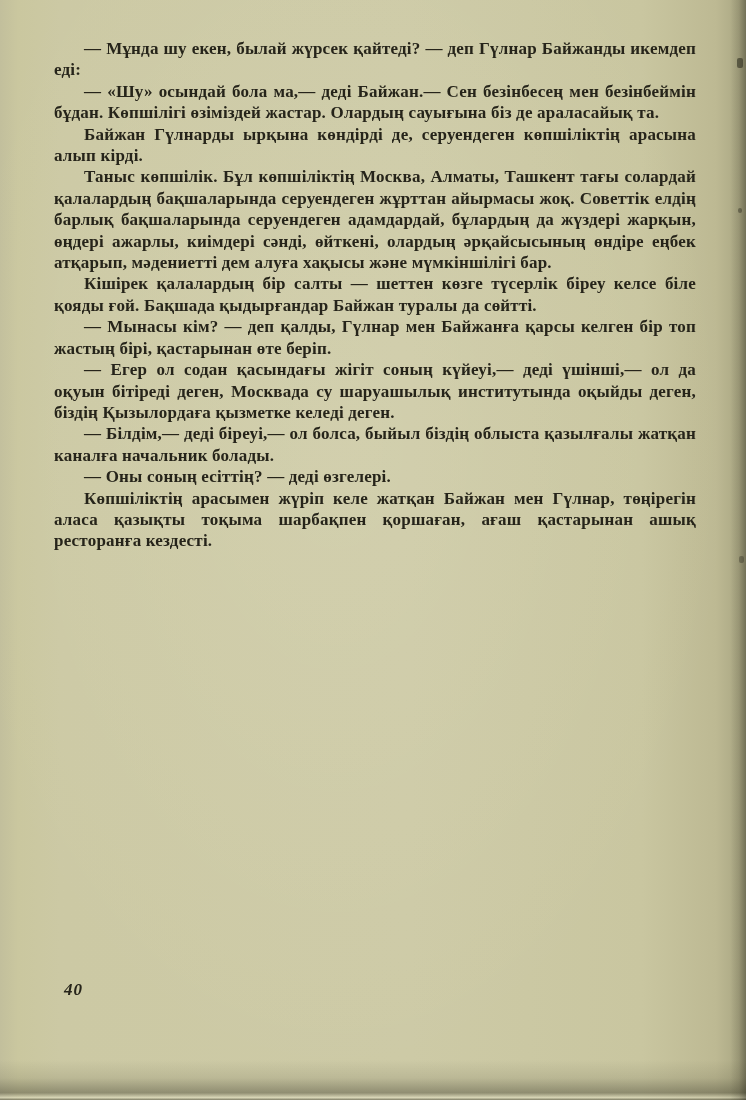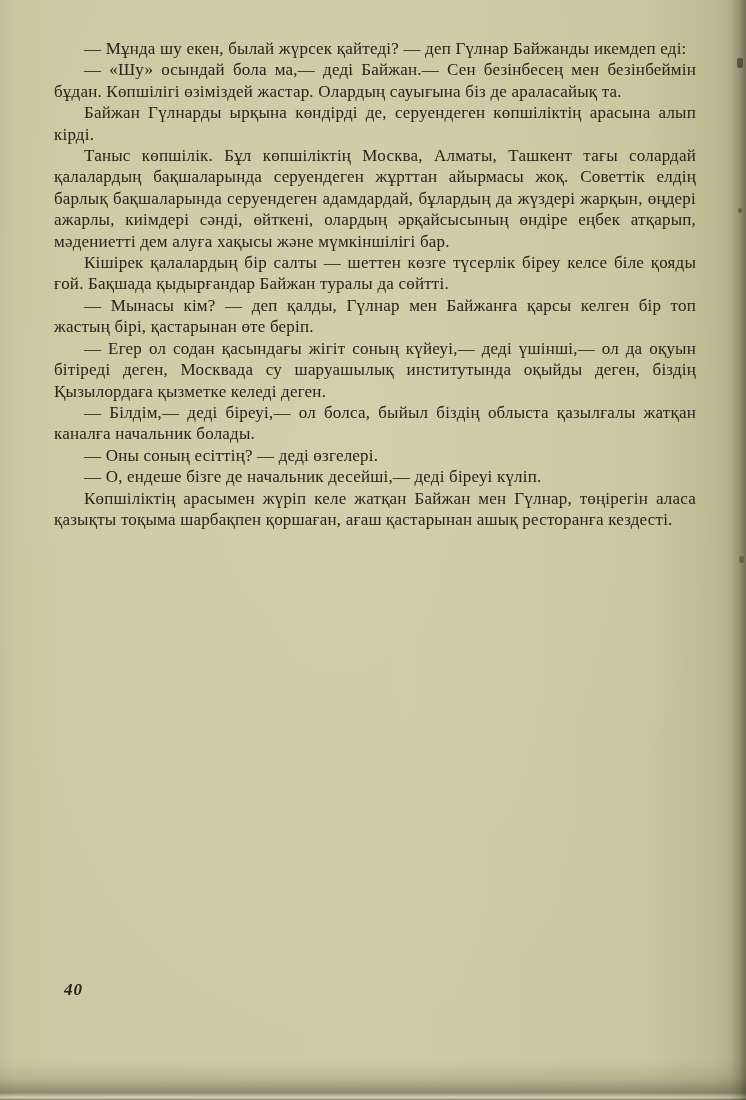--- a/index.html
+++ b/index.html
@@ -37,21 +37,21 @@
     pointer-events: none;
   }
   .text-block {
     position: absolute;
     top: 38px;
     left: 54px;
     width: 642px;
     color: #26241a;
     font-size: 17px;
     line-height: 21.4px;
-    font-weight: normal;
+    font-weight: bold;
     letter-spacing: 0.2px;
     text-align: justify;
   }
   .text-block p.para {
     margin: 0;
     padding: 0;
     text-indent: 30px;
   }
   .page-number {
     position: absolute;
@@ -81,20 +81,19 @@
   <div class="text-block">
       <p class="para">— Мұнда шу екен, былай жүрсек қайтеді? — деп Гүлнар Байжанды икемдеп еді:</p>
       <p class="para">— «Шу» осындай бола ма,— деді Байжан.— Сен безінбесең мен безінбеймін бұдан. Көпшілігі өзіміздей жастар. Олардың сауығына біз де араласайық та.</p>
       <p class="para">Байжан Гүлнарды ырқына көндірді де, серуендеген көпшіліктің арасына алып кірді.</p>
       <p class="para">Таныс көпшілік. Бұл көпшіліктің Москва, Алматы, Ташкент тағы солардай қалалардың бақшаларында серуендеген жұрттан айырмасы жоқ. Советтік елдің барлық бақшаларында серуендеген адамдардай, бұлардың да жүздері жарқын, өңдері ажарлы, киімдері сәнді, өйткені, олардың әрқайсысының өндіре еңбек атқарып, мәдениетті дем алуға хақысы және мүмкіншілігі бар.</p>
       <p class="para">Кішірек қалалардың бір салты — шеттен көзге түсерлік біреу келсе біле қояды ғой. Бақшада қыдырғандар Байжан туралы да сөйтті.</p>
       <p class="para">— Мынасы кім? — деп қалды, Гүлнар мен Байжанға қарсы келген бір топ жастың бірі, қастарынан өте беріп.</p>
       <p class="para">— Егер ол содан қасындағы жігіт соның күйеуі,— деді үшінші,— ол да оқуын бітіреді деген, Москвада су шаруашылық институтында оқыйды деген, біздің Қызылордаға қызметке келеді деген.</p>
       <p class="para">— Білдім,— деді біреуі,— ол болса, быйыл біздің облыста қазылғалы жатқан каналға начальник болады.</p>
       <p class="para">— Оны соның есіттің? — деді өзгелері.</p>
-      <p class="para">— О, ендеше бізге де начальник десейші,— деді біреуі күліп.</p>
       <p class="para">Көпшіліктің арасымен жүріп келе жатқан Байжан мен Гүлнар, төңірегін аласа қазықты тоқыма шарбақпен қоршаған, ағаш қастарынан ашық ресторанға кездесті.</p>
     </div>
   <div class="page-number">40</div>
   <div class="artifact a1"></div>
   <div class="artifact a2"></div>
   <div class="artifact a3"></div>
 </div>
 
 </body></html>

